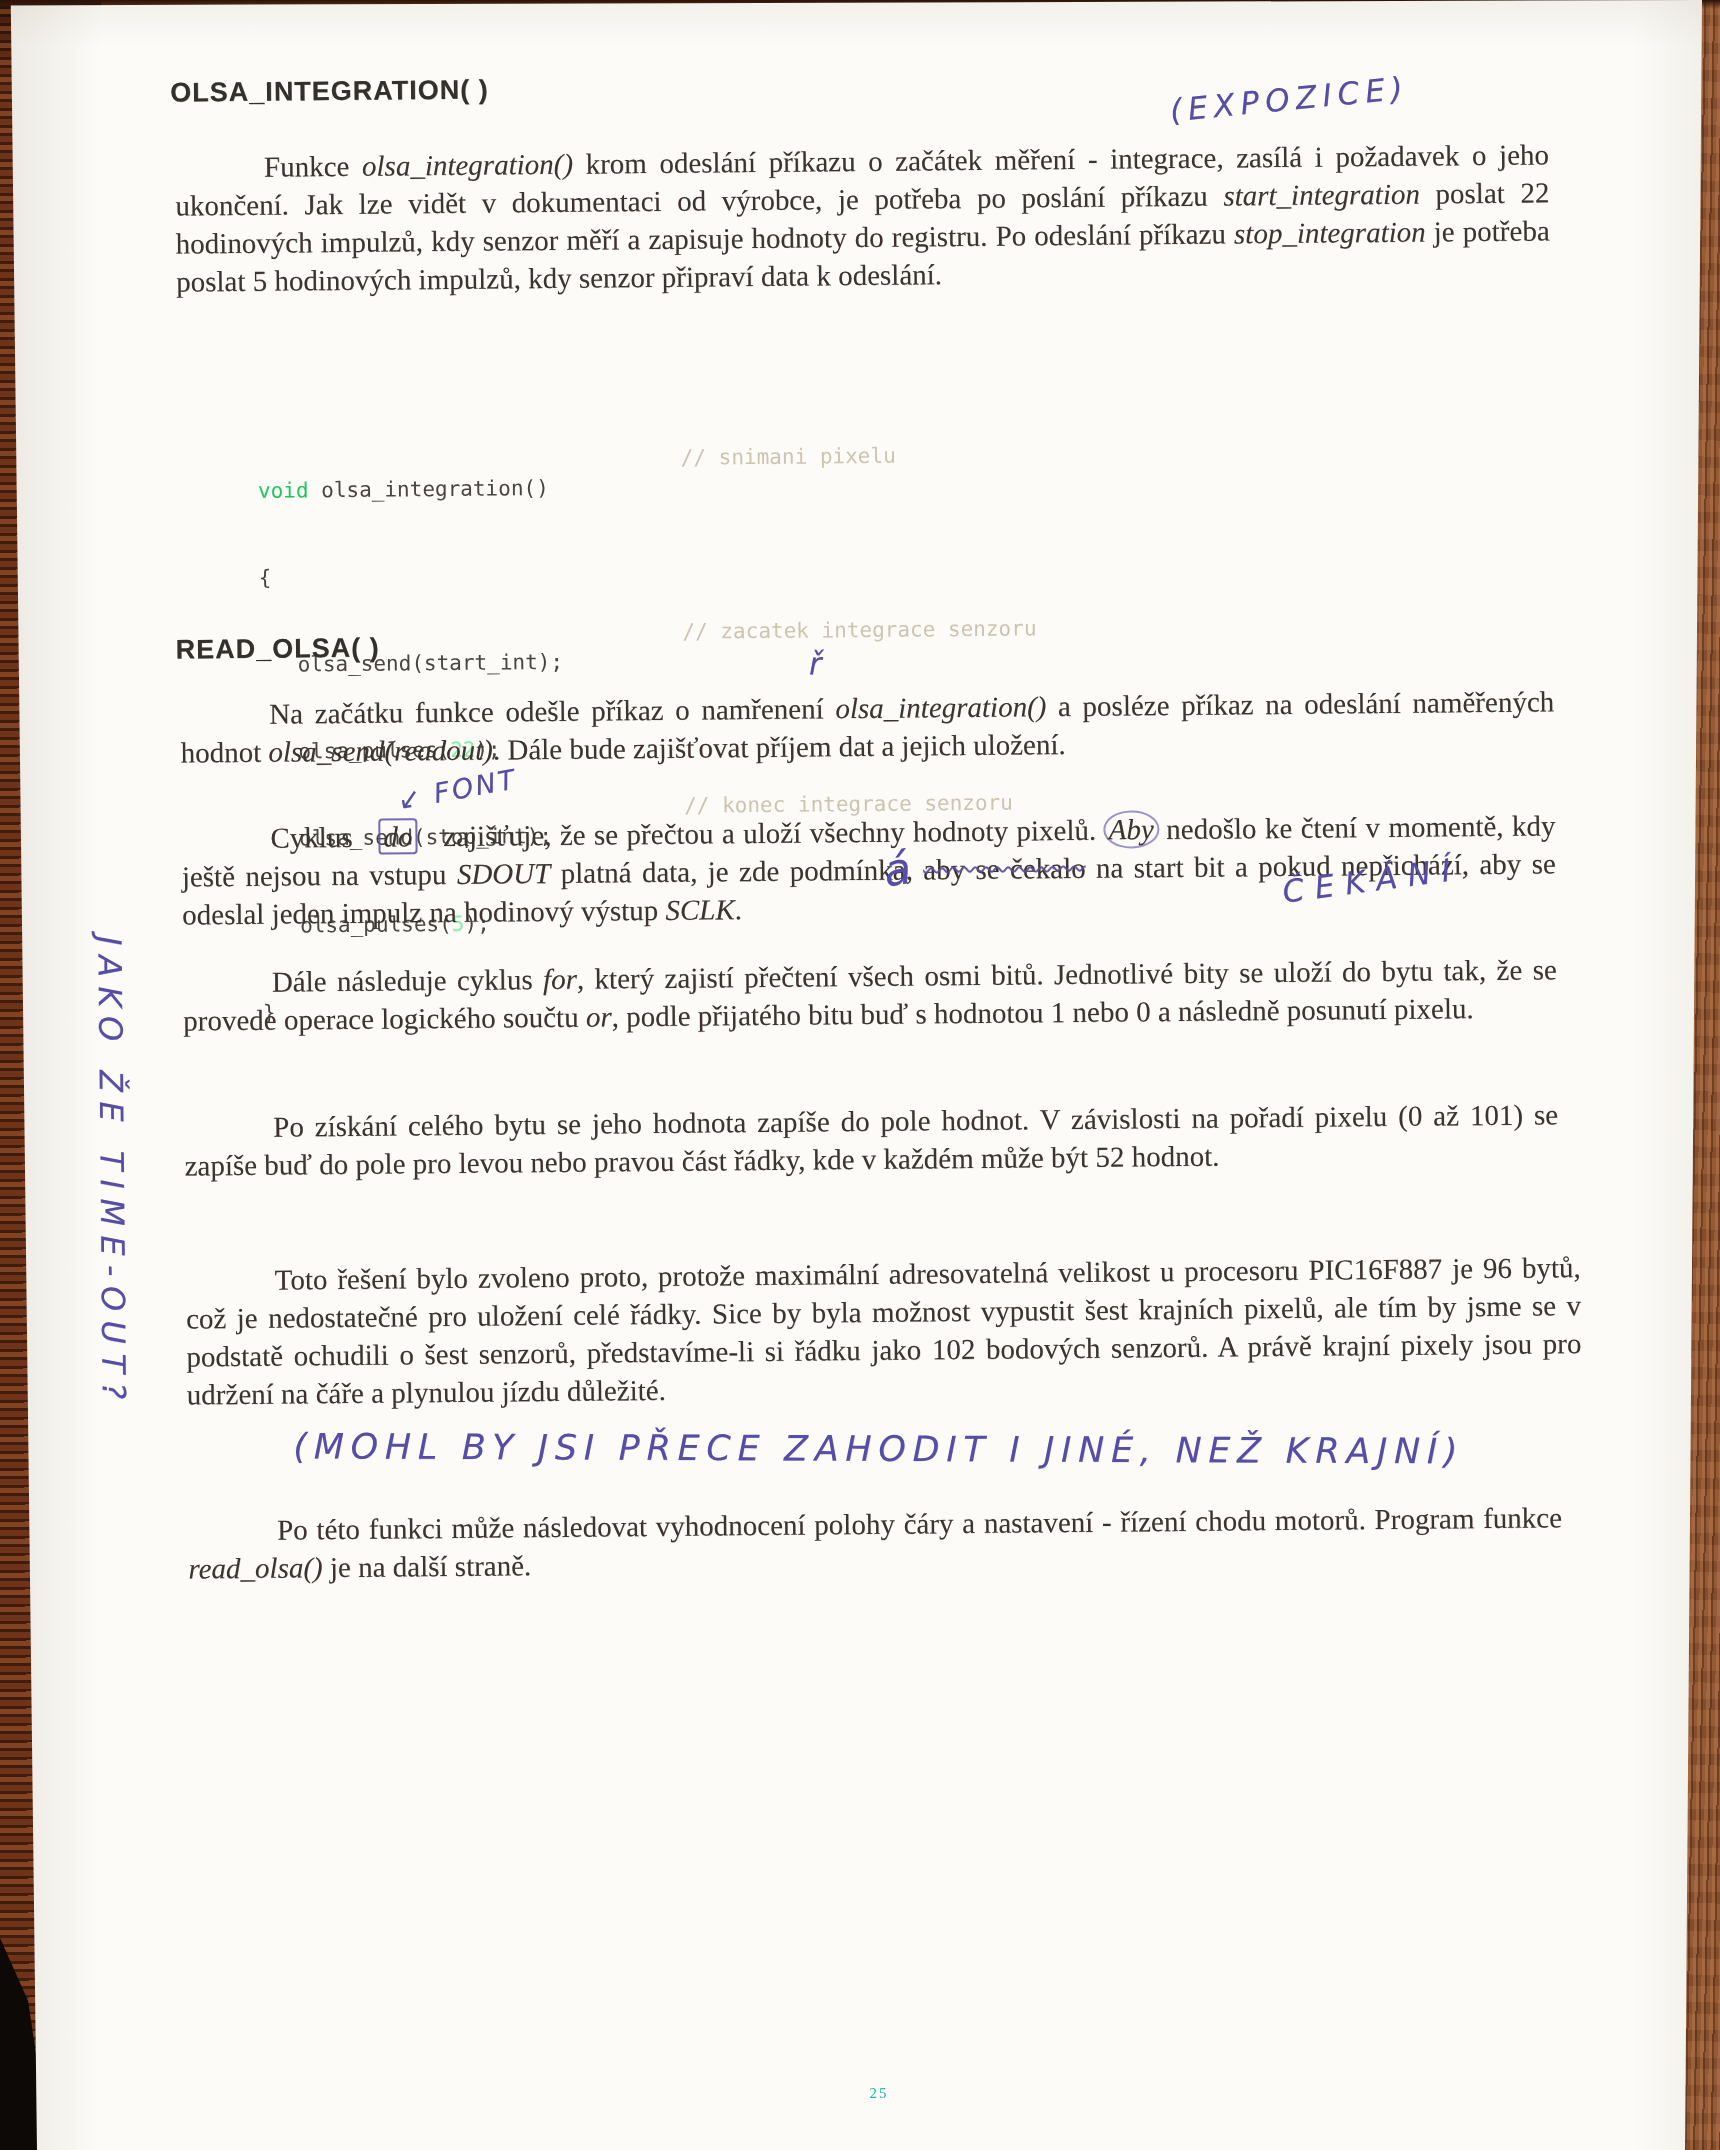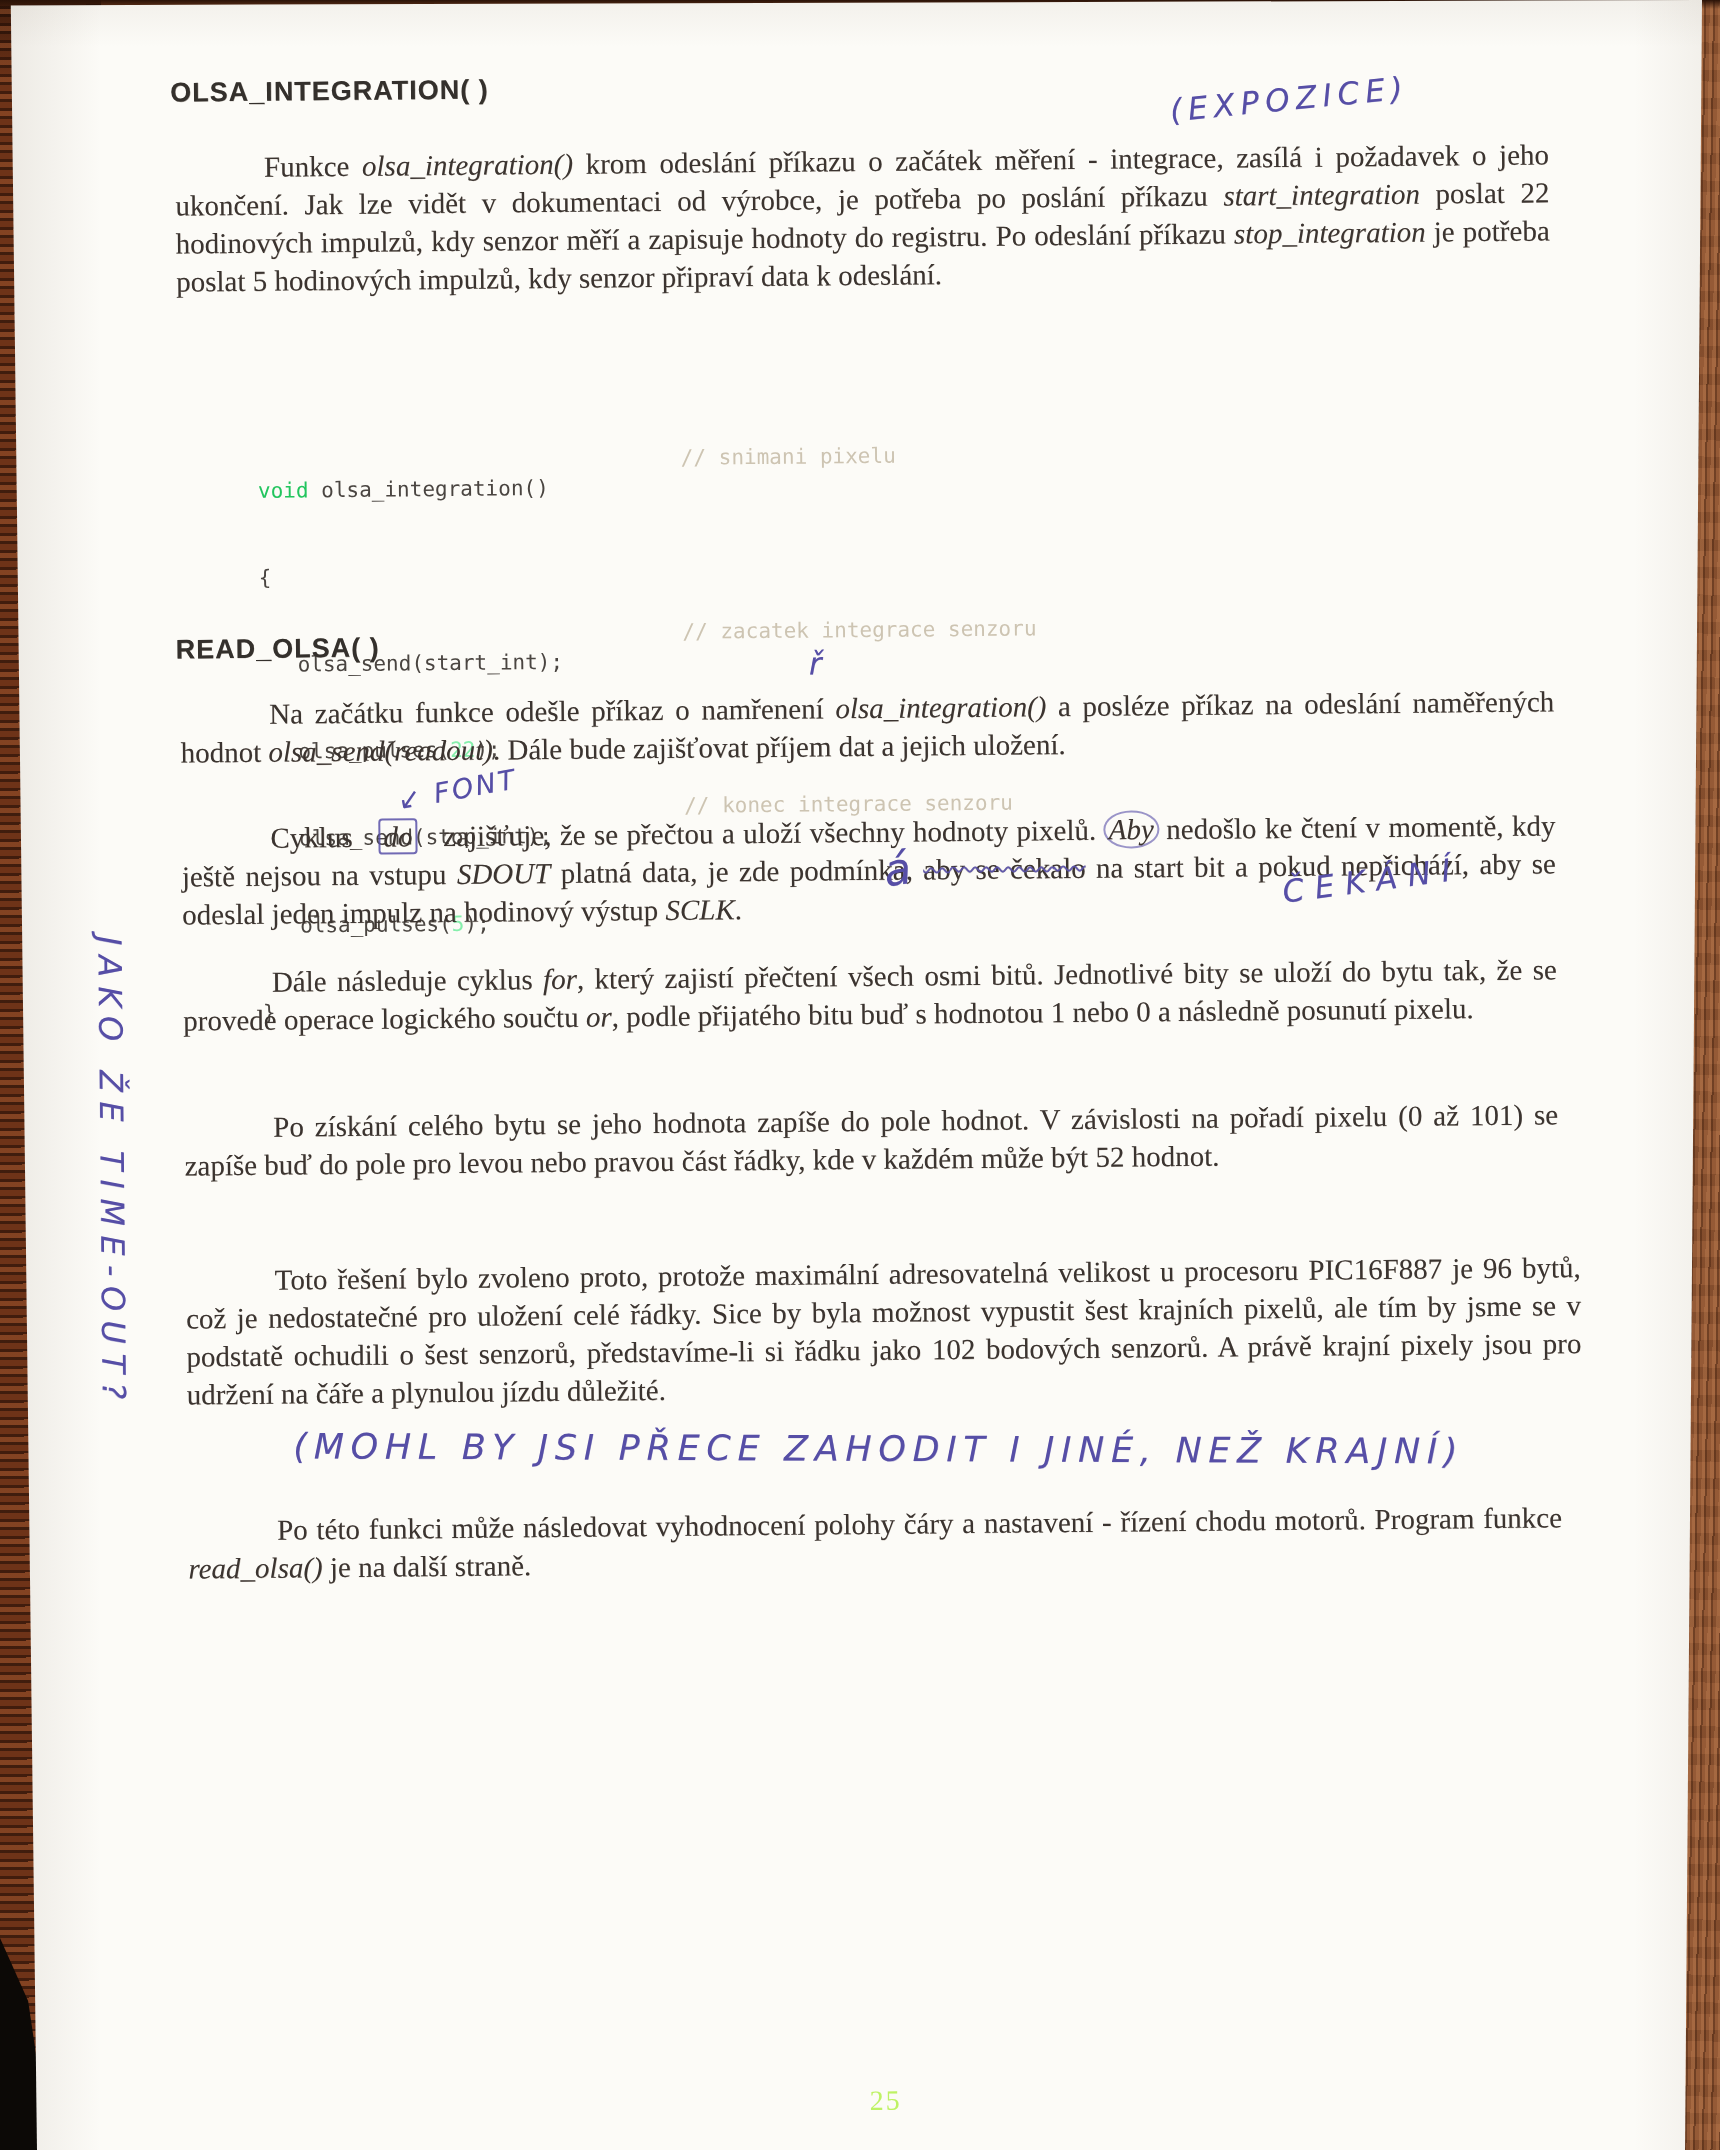--- a/index.html
+++ b/index.html
@@ -98,21 +98,21 @@
   .hw-aacute{left:878px;top:844px;font-size:44px;transform:rotate(-8deg);}
   .hw-cekani{left:1276px;top:867px;font-size:31px;letter-spacing:10.8px;transform:rotate(-7deg);}
   .hw-mohl{left:282px;top:1429px;font-size:35px;letter-spacing:6.7px;transform:rotate(0.8deg);}
   .hw-margin{
     left:122px;top:929px;font-size:32px;letter-spacing:9.4px;
     transform:rotate(90deg);transform-origin:top left;
   }
   
   .pageno{
     position:absolute;left:852px;top:2085px;
-    font-size:28px;color:#bef264;letter-spacing:2px;
+    font-size:15px;color:#14b8a6;letter-spacing:2px;
   }
 </style>
 </head>
 <body>
 
 <div class="wood">
   <div class="wood-left"></div>
   <div class="wood-right"></div>
   <div class="wood-top"></div>
   <div class="shadow-wedge"></div>

